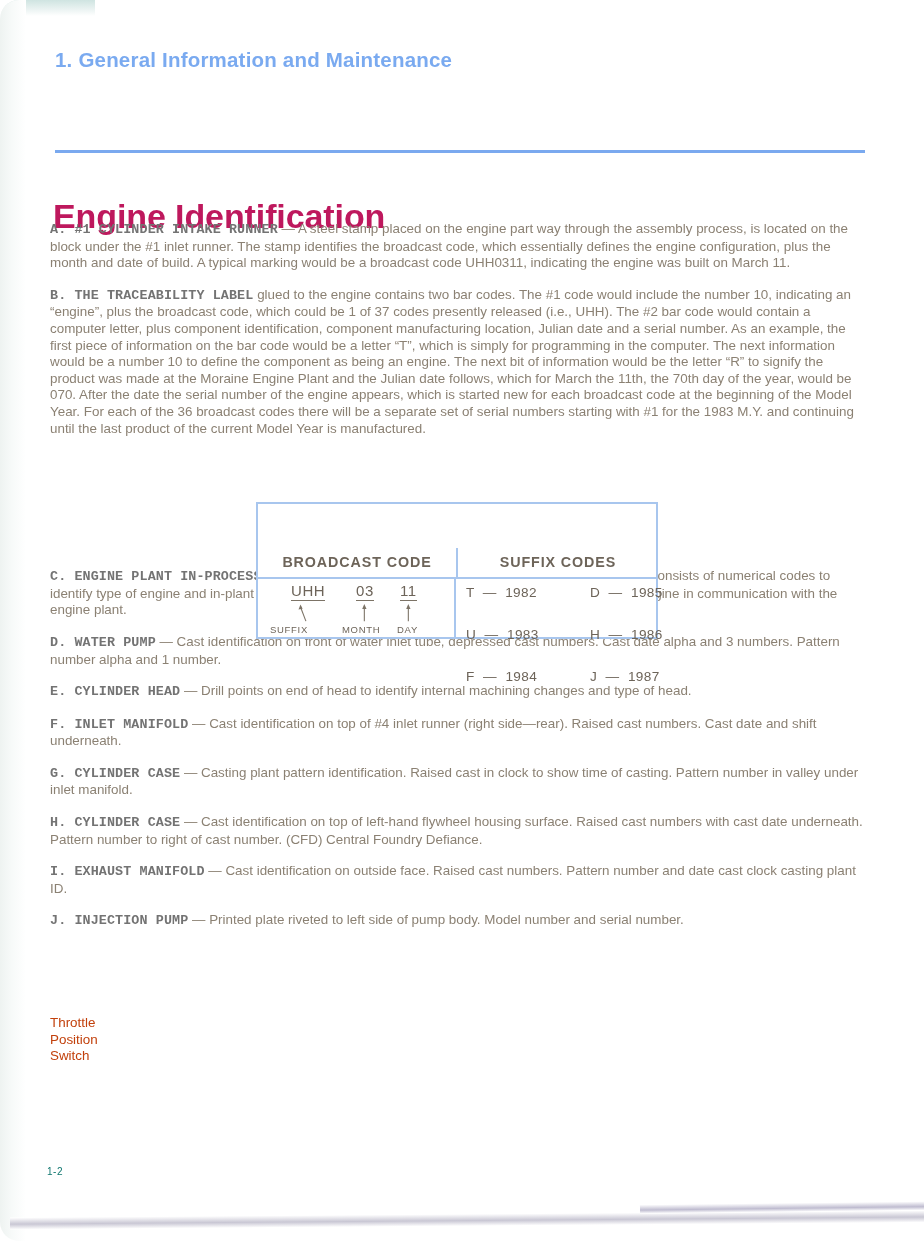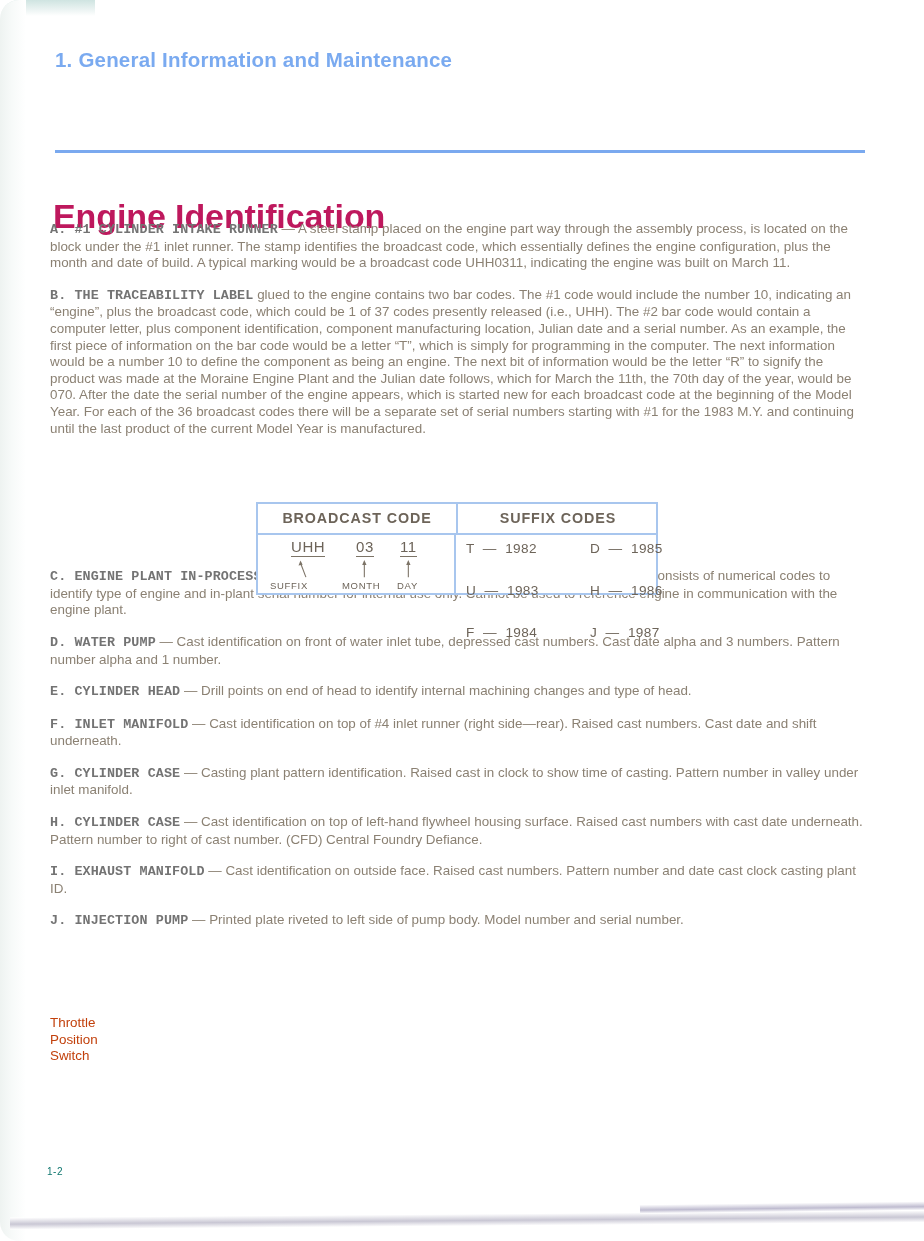--- a/index.html
+++ b/index.html
@@ -107,20 +107,21 @@
     left: 256px;
     top: 502px;
     width: 402px;
     border: 2px solid #a8c6ee;
     box-sizing: border-box;
     background: #ffffff;
   }
   .code-table .thead {
     display: flex;
     border-bottom: 2px solid #a8c6ee;
+    margin-top: 44px;
   }
   .code-table .th {
     flex: 0 0 auto;
     text-align: center;
     font-size: 14.3px;
     font-weight: bold;
     color: #6d6459;
     letter-spacing: 0.9px;
     padding: 6px 0 7px 0;
   }

